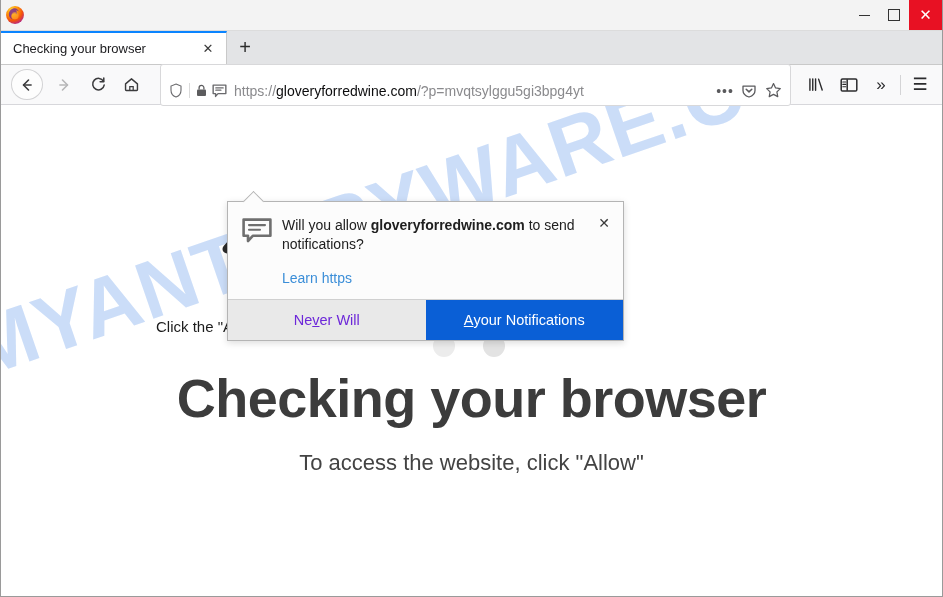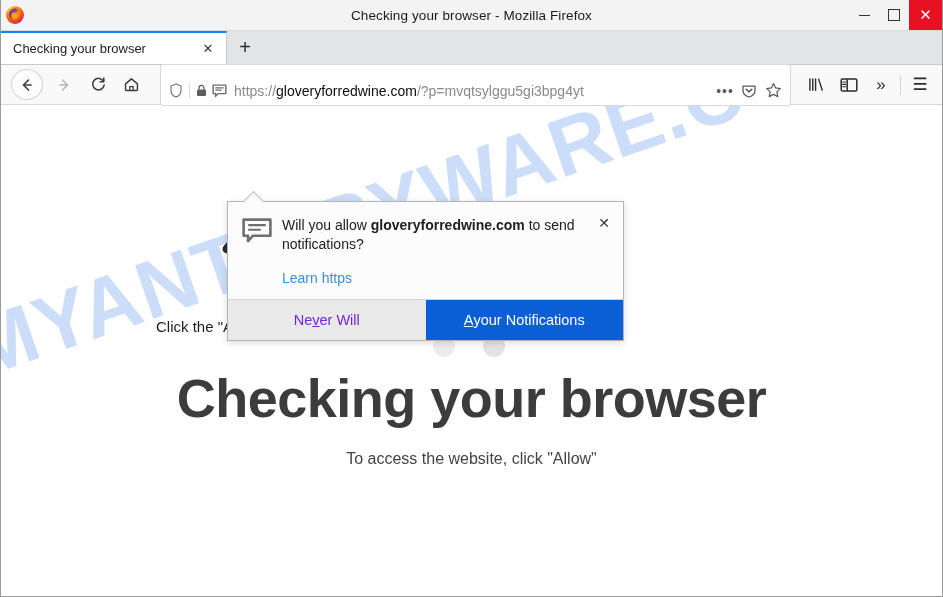--- a/index.html
+++ b/index.html
@@ -258,21 +258,21 @@
     font-size: 54px;
     font-weight: bold;
     color: #3c3c3c;
     letter-spacing: -0.5px;
   }
   .subline {
     position: absolute;
     left: 0; right: 0;
     top: 345px;
     text-align: center;
-    font-size: 16px;
+    font-size: 22px;
     color: #434343;
   }
 
   
   .popup {
     position: absolute;
     left: 226px;
     top: 96px;
     width: 397px;
     background: #fcfcfc;
@@ -359,21 +359,20 @@
             <stop offset="35%" stop-color="#ff9d0b"></stop>
             <stop offset="70%" stop-color="#f4520a"></stop>
             <stop offset="100%" stop-color="#b4268a"></stop>
           </radialGradient>
         </defs>
         <circle cx="16" cy="16" r="13" fill="url(#ffg)"></circle>
         <path d="M16 6c-5 0-9 4-9 9 0 4 2.6 7 6.4 8.2-2-1.7-2.9-3.7-2.6-5.9.4-2.6 2.6-4.1 4.8-4 1.7.1 3 .9 3.6 2.3.6-2.3-.3-4.6-2.2-6.1 1.7-.2 3.4.4 4.6 1.6-1-3-3.2-5.1-5.6-5.1z" fill="#7b2a8f" opacity=".85"></path>
         <circle cx="16" cy="17" r="5.2" fill="#ffb134" opacity=".55"></circle>
       </svg>
     </div>
-    <div class="title-text">Checking your browser - Mozilla Firefox</div>
     <div class="wincontrols">
       <div class="wc wc-min">
           <span class="bar"></span>
         </div>
       <div class="wc wc-max">
           <span class="sq"></span>
         </div>
       <div class="wc wc-close">✕</div>
     </div>
   </div>

